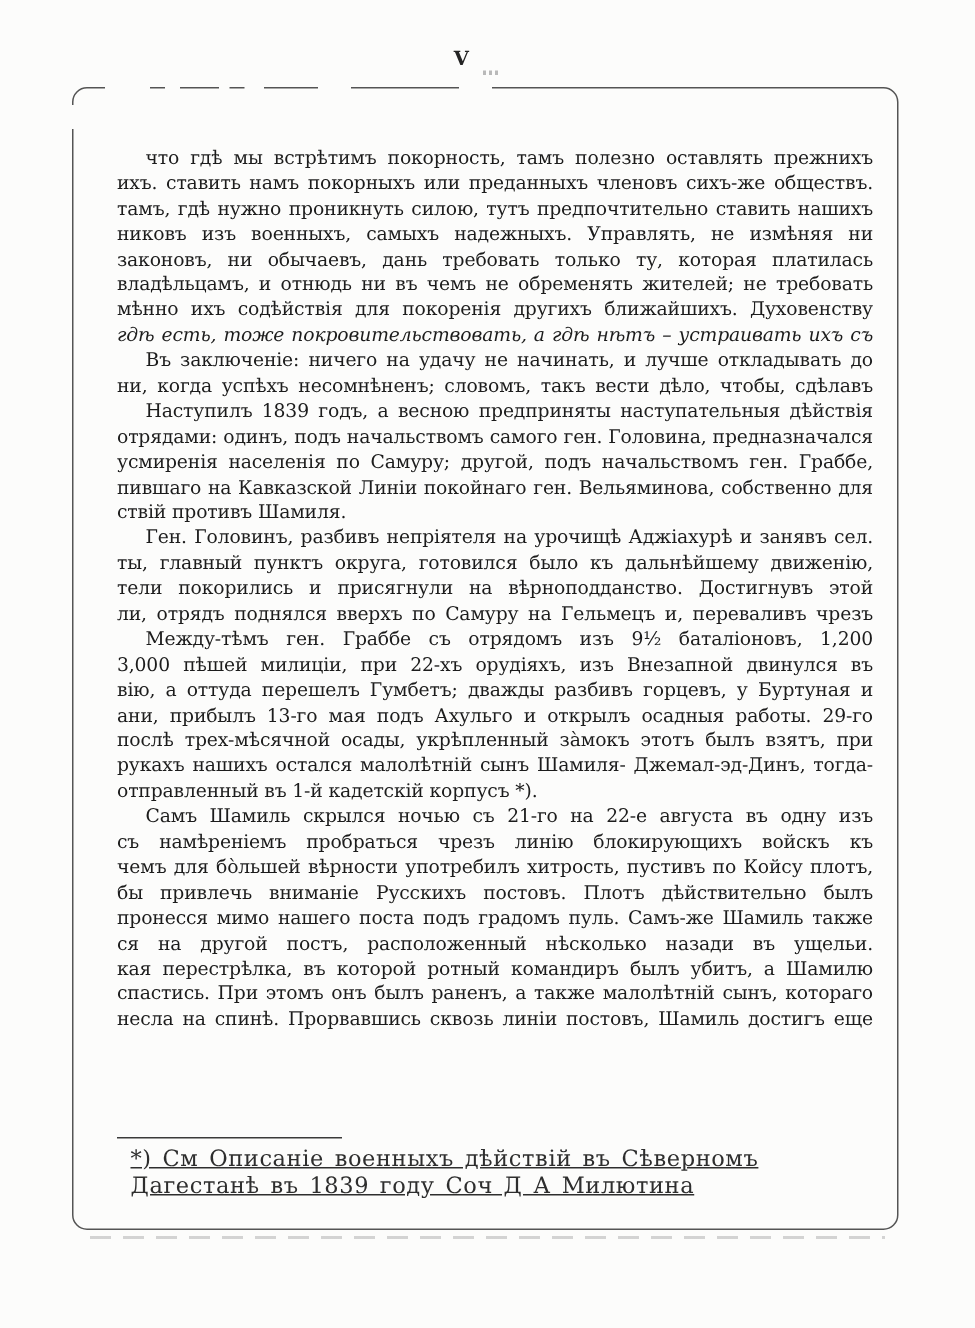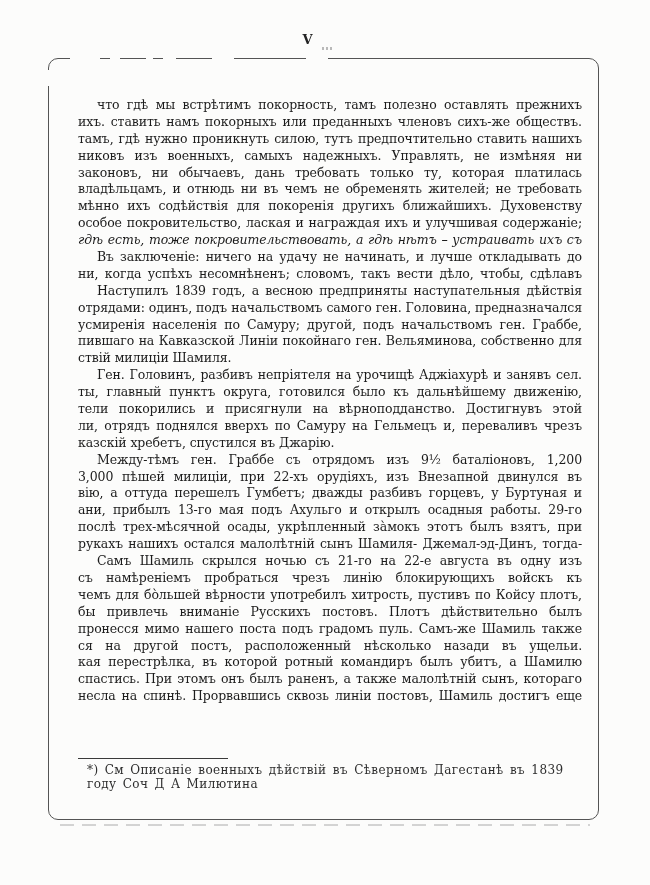--- a/index.html
+++ b/index.html
@@ -52,21 +52,21 @@
   }
   .line.plast { text-align-last: left; }
   .line.pfirst { text-indent: 19px; }
   .it { font-style: italic; }
   .footnote-rule {
     position: absolute; left: 78px; top: 758px; width: 150px; height: 1.4px;
     background: #3a3a3a;
   }
   .footnote {
     position: absolute; left: 87px; top: 763px; width: 500px;
-    font-size: 12px; letter-spacing: 0.4px; word-spacing: 2px; color: #2e2e2e;
+    font-size: 15px; letter-spacing: 0.4px; word-spacing: 2px; color: #2e2e2e; text-decoration: underline;
   }
 </style>
 </head>
 <body>
 
 <div class="page-number">V</div>
 <div class="smudge"></div>
 
 <div class="frame"></div>
 <div class="gap g1"></div>
@@ -80,48 +80,47 @@
 
 <div class="textblock" id="textblock">
     <div class="para">
       <div class="line pfirst"><span>что гдѣ мы встрѣтимъ покорность, тамъ полезно оставлять прежнихъ владѣтелей</span></div>
       <div class="line"><span>ихъ. ставить намъ покорныхъ или преданныхъ членовъ сихъ-же обществъ. Но</span></div>
       <div class="line"><span>тамъ, гдѣ нужно проникнуть силою, тутъ предпочтительно ставить нашихъ чинов-</span></div>
       <div class="line"><span>никовъ изъ военныхъ, самыхъ надежныхъ. Управлять, не измѣняя ни мѣстныхъ</span></div>
       <div class="line"><span>законовъ, ни обычаевъ, дань требовать только ту, которая платилась прежнимъ</span></div>
       <div class="line"><span>владѣльцамъ, и отнюдь ни въ чемъ не обременять жителей; не требовать непре-</span></div>
       <div class="line"><span>мѣнно ихъ содѣйствія для покоренія другихъ ближайшихъ. Духовенству оказывать</span></div>
-      <div class="line"><span>особое покровительство, лаская и награждая ихъ и улучшивая содержаніе; </span></div>
       <div class="line"><span class="it">гдѣ есть, тоже покровительствовать, а гдѣ нѣтъ – устраивать ихъ съ строгимъ и</span></div>
     </div>
     <div class="para">
       <div class="line pfirst"><span>Въ заключеніе: ничего на удачу не начинать, и лучше откладывать до време-</span></div>
       <div class="line"><span>ни, когда успѣхъ несомнѣненъ; словомъ, такъ вести дѣло, чтобы, сдѣлавъ шагъ</span></div>
     </div>
     <div class="para">
       <div class="line pfirst"><span>Наступилъ 1839 годъ, а весною предприняты наступательныя дѣйствія двумя</span></div>
       <div class="line"><span>отрядами: одинъ, подъ начальствомъ самого ген. Головина, предназначался для</span></div>
       <div class="line"><span>усмиренія населенія по Самуру; другой, подъ начальствомъ ген. Граббе, засту-</span></div>
       <div class="line"><span>пившаго на Кавказской Линіи покойнаго ген. Вельяминова, собственно для дѣй-</span></div>
-      <div class="line plast"><span>ствій милиціи Шамиля.</span></div>
+      <div class="line plast"><span>ствій противъ Шамиля.</span></div>
     </div>
     <div class="para">
       <div class="line pfirst"><span>Ген. Головинъ, разбивъ непріятеля на урочищѣ Аджіахурѣ и занявъ сел. Ах-</span></div>
       <div class="line"><span>ты, главный пунктъ округа, готовился было къ дальнѣйшему движенію, какъ жи-</span></div>
       <div class="line"><span>тели покорились и присягнули на вѣрноподданство. Достигнувъ этой главной цѣ-</span></div>
       <div class="line"><span>ли, отрядъ поднялся вверхъ по Самуру на Гельмецъ и, переваливъ чрезъ Кав-</span></div>
-      <div class="line plast"><span>казскій хребетъ, спустился въ Джарію.</span></div>
     </div>
     <div class="para">
       <div class="line pfirst"><span>Между-тѣмъ ген. Граббе съ отрядомъ изъ 9½ баталіоновъ, 1,200 конницы,</span></div>
       <div class="line"><span>3,000 пѣшей милиціи, при 22-хъ орудіяхъ, изъ Внезапной двинулся въ Салата-</span></div>
       <div class="line"><span>вію, а оттуда перешелъ Гумбетъ; дважды разбивъ горцевъ, у Буртуная и Аргу-</span></div>
       <div class="line"><span>ани, прибылъ 13-го мая подъ Ахульго и открылъ осадныя работы. 29-го августа,</span></div>
       <div class="line"><span>послѣ трех-мѣсячной осады, укрѣпленный за̀мокъ этотъ былъ взятъ, при чемъ въ</span></div>
       <div class="line"><span>рукахъ нашихъ остался малолѣтній сынъ Шамиля- Джемал-эд-Динъ, тогда-же</span></div>
+      <div class="line plast"><span>отправленный въ 1-й кадетскій корпусъ *).</span></div>
     </div>
     <div class="para">
       <div class="line pfirst"><span>Самъ Шамиль скрылся ночью съ 21-го на 22-е августа въ одну изъ пещеръ,</span></div>
       <div class="line"><span>съ намѣреніемъ пробраться чрезъ линію блокирующихъ войскъ къ Гимрамъ, при</span></div>
       <div class="line"><span>чемъ для бо̀льшей вѣрности употребилъ хитрость, пустивъ по Койсу плотъ, что-</span></div>
       <div class="line"><span>бы привлечь вниманіе Русскихъ постовъ. Плотъ дѣйствительно былъ замѣченъ и</span></div>
       <div class="line"><span>пронесся мимо нашего поста подъ градомъ пуль. Самъ-же Шамиль также наткнул-</span></div>
       <div class="line"><span>ся на другой постъ, расположенный нѣсколько назади въ ущельи. Завязалась жар-</span></div>
       <div class="line"><span>кая перестрѣлка, въ которой ротный командиръ былъ убитъ, а Шамилю удалось</span></div>
       <div class="line"><span>спастись. При этомъ онъ былъ раненъ, а также малолѣтній сынъ, котораго мать</span></div>

